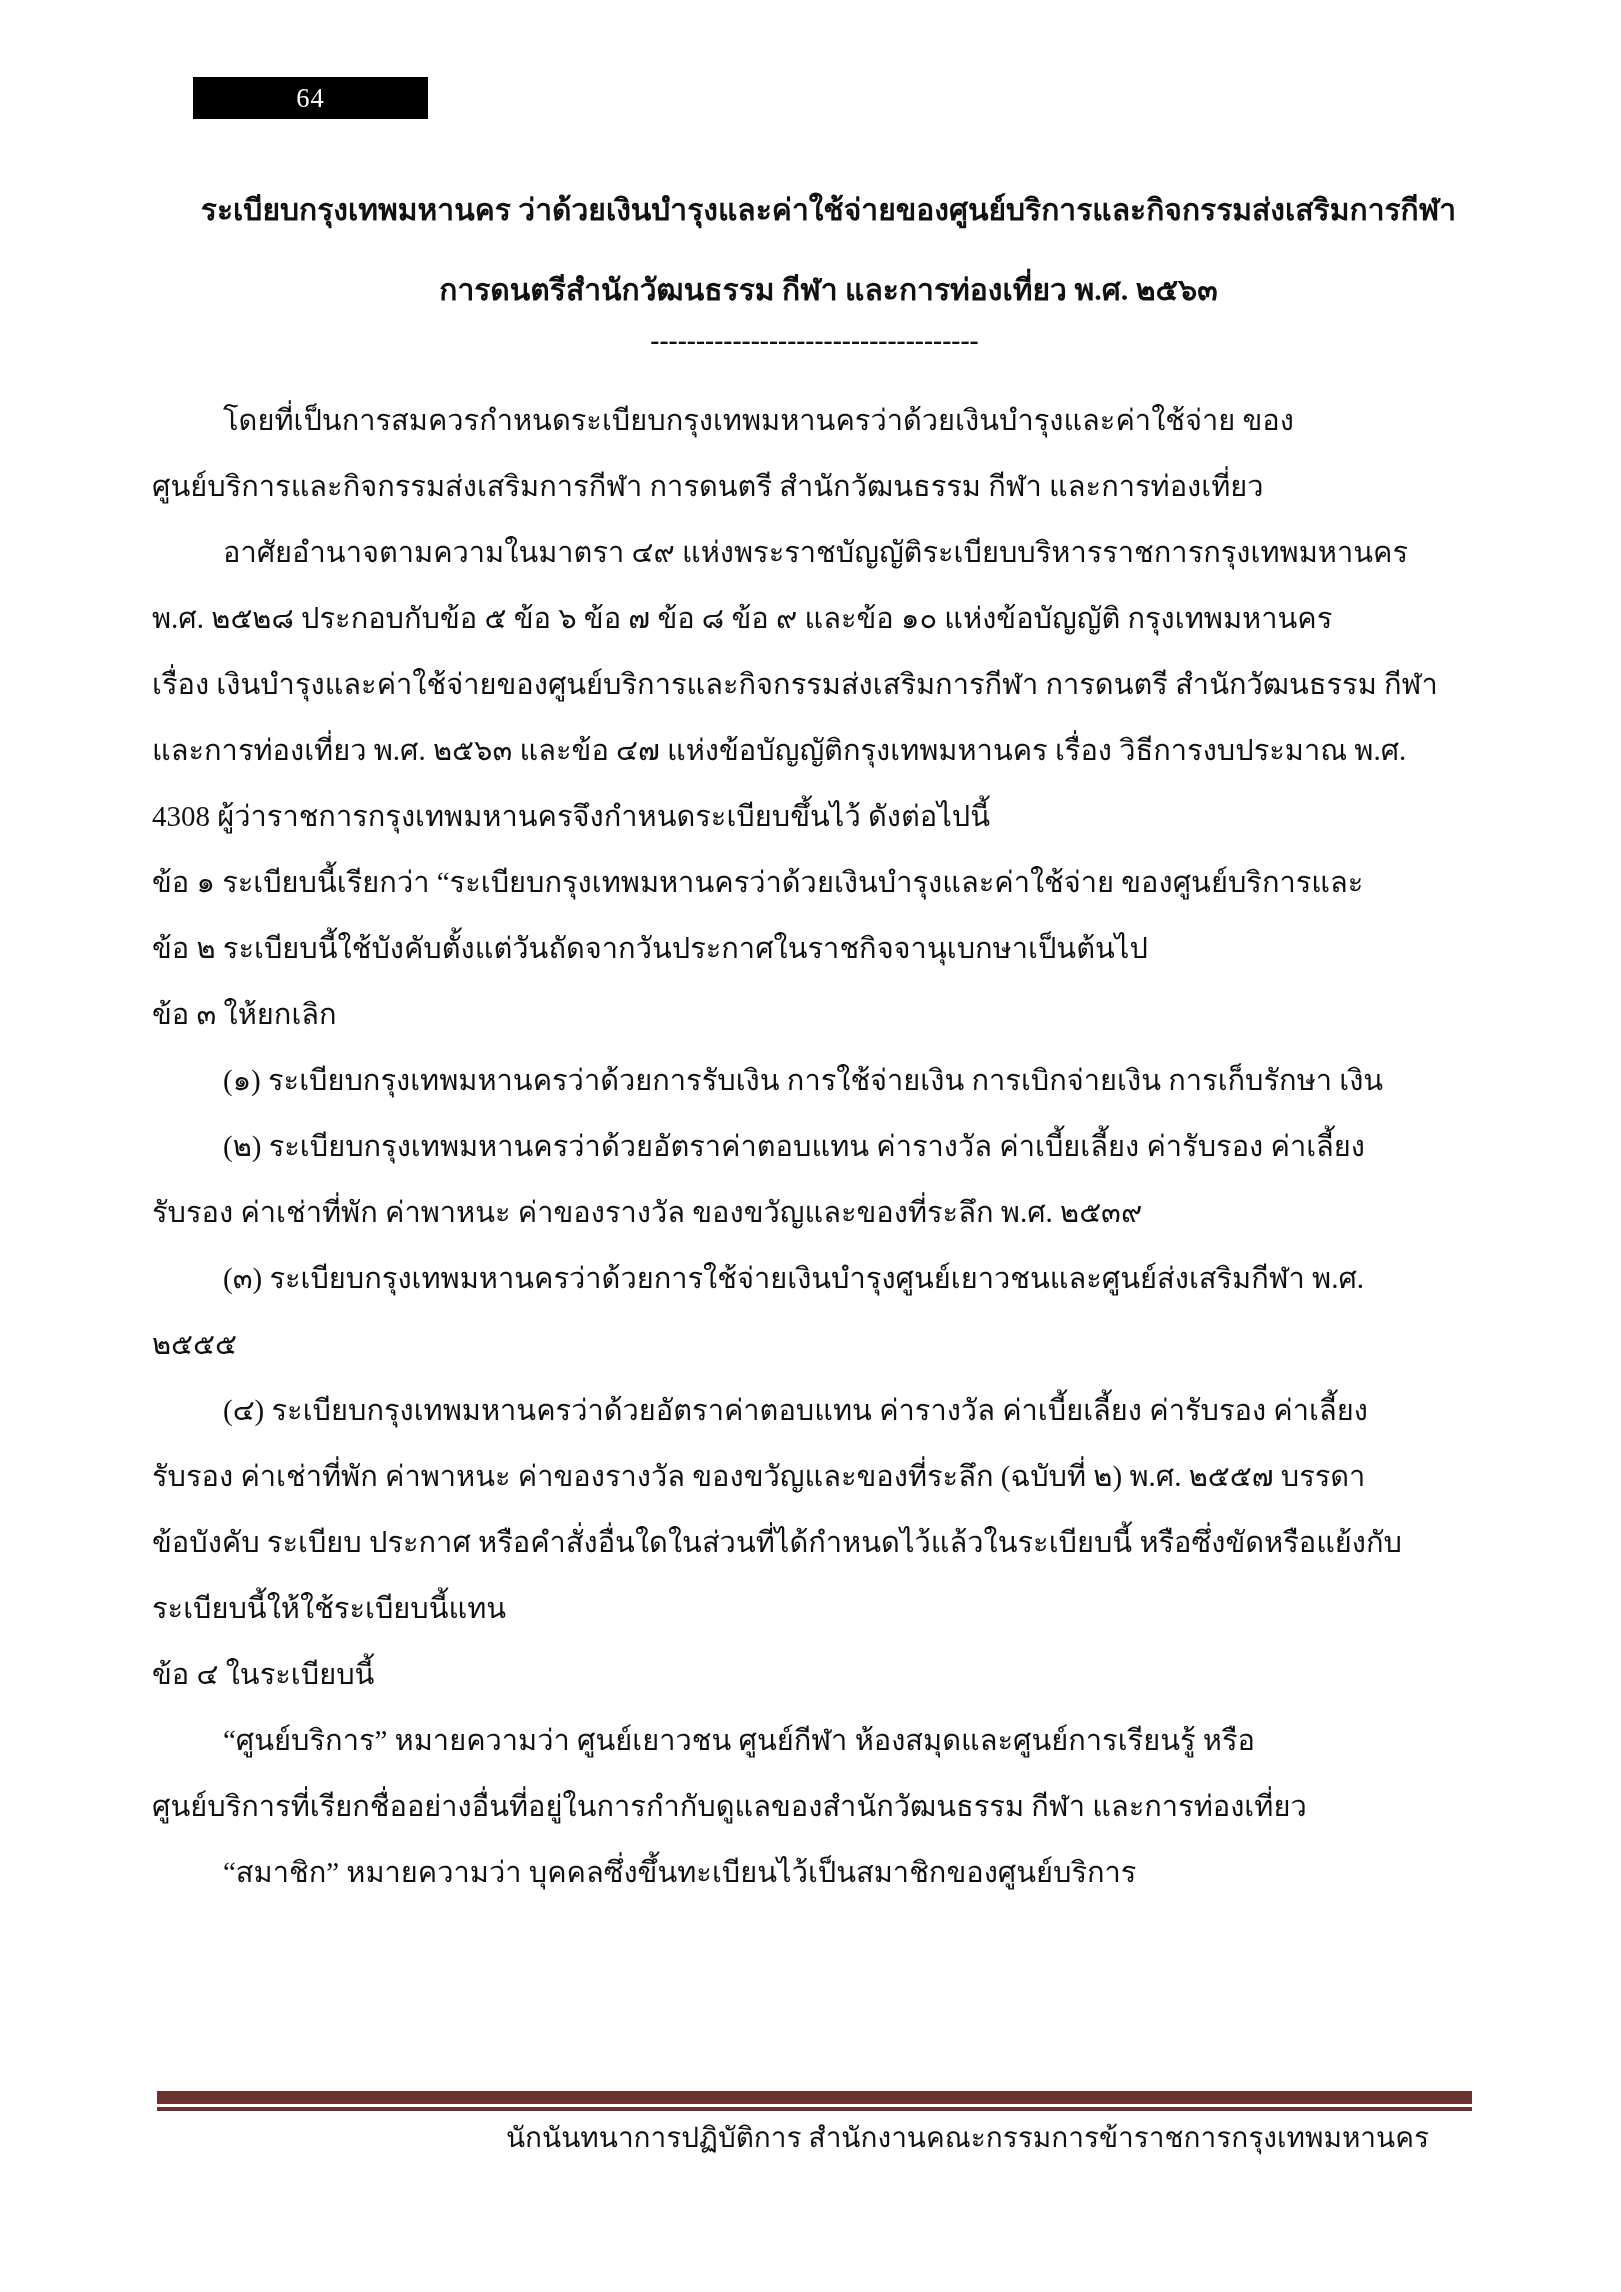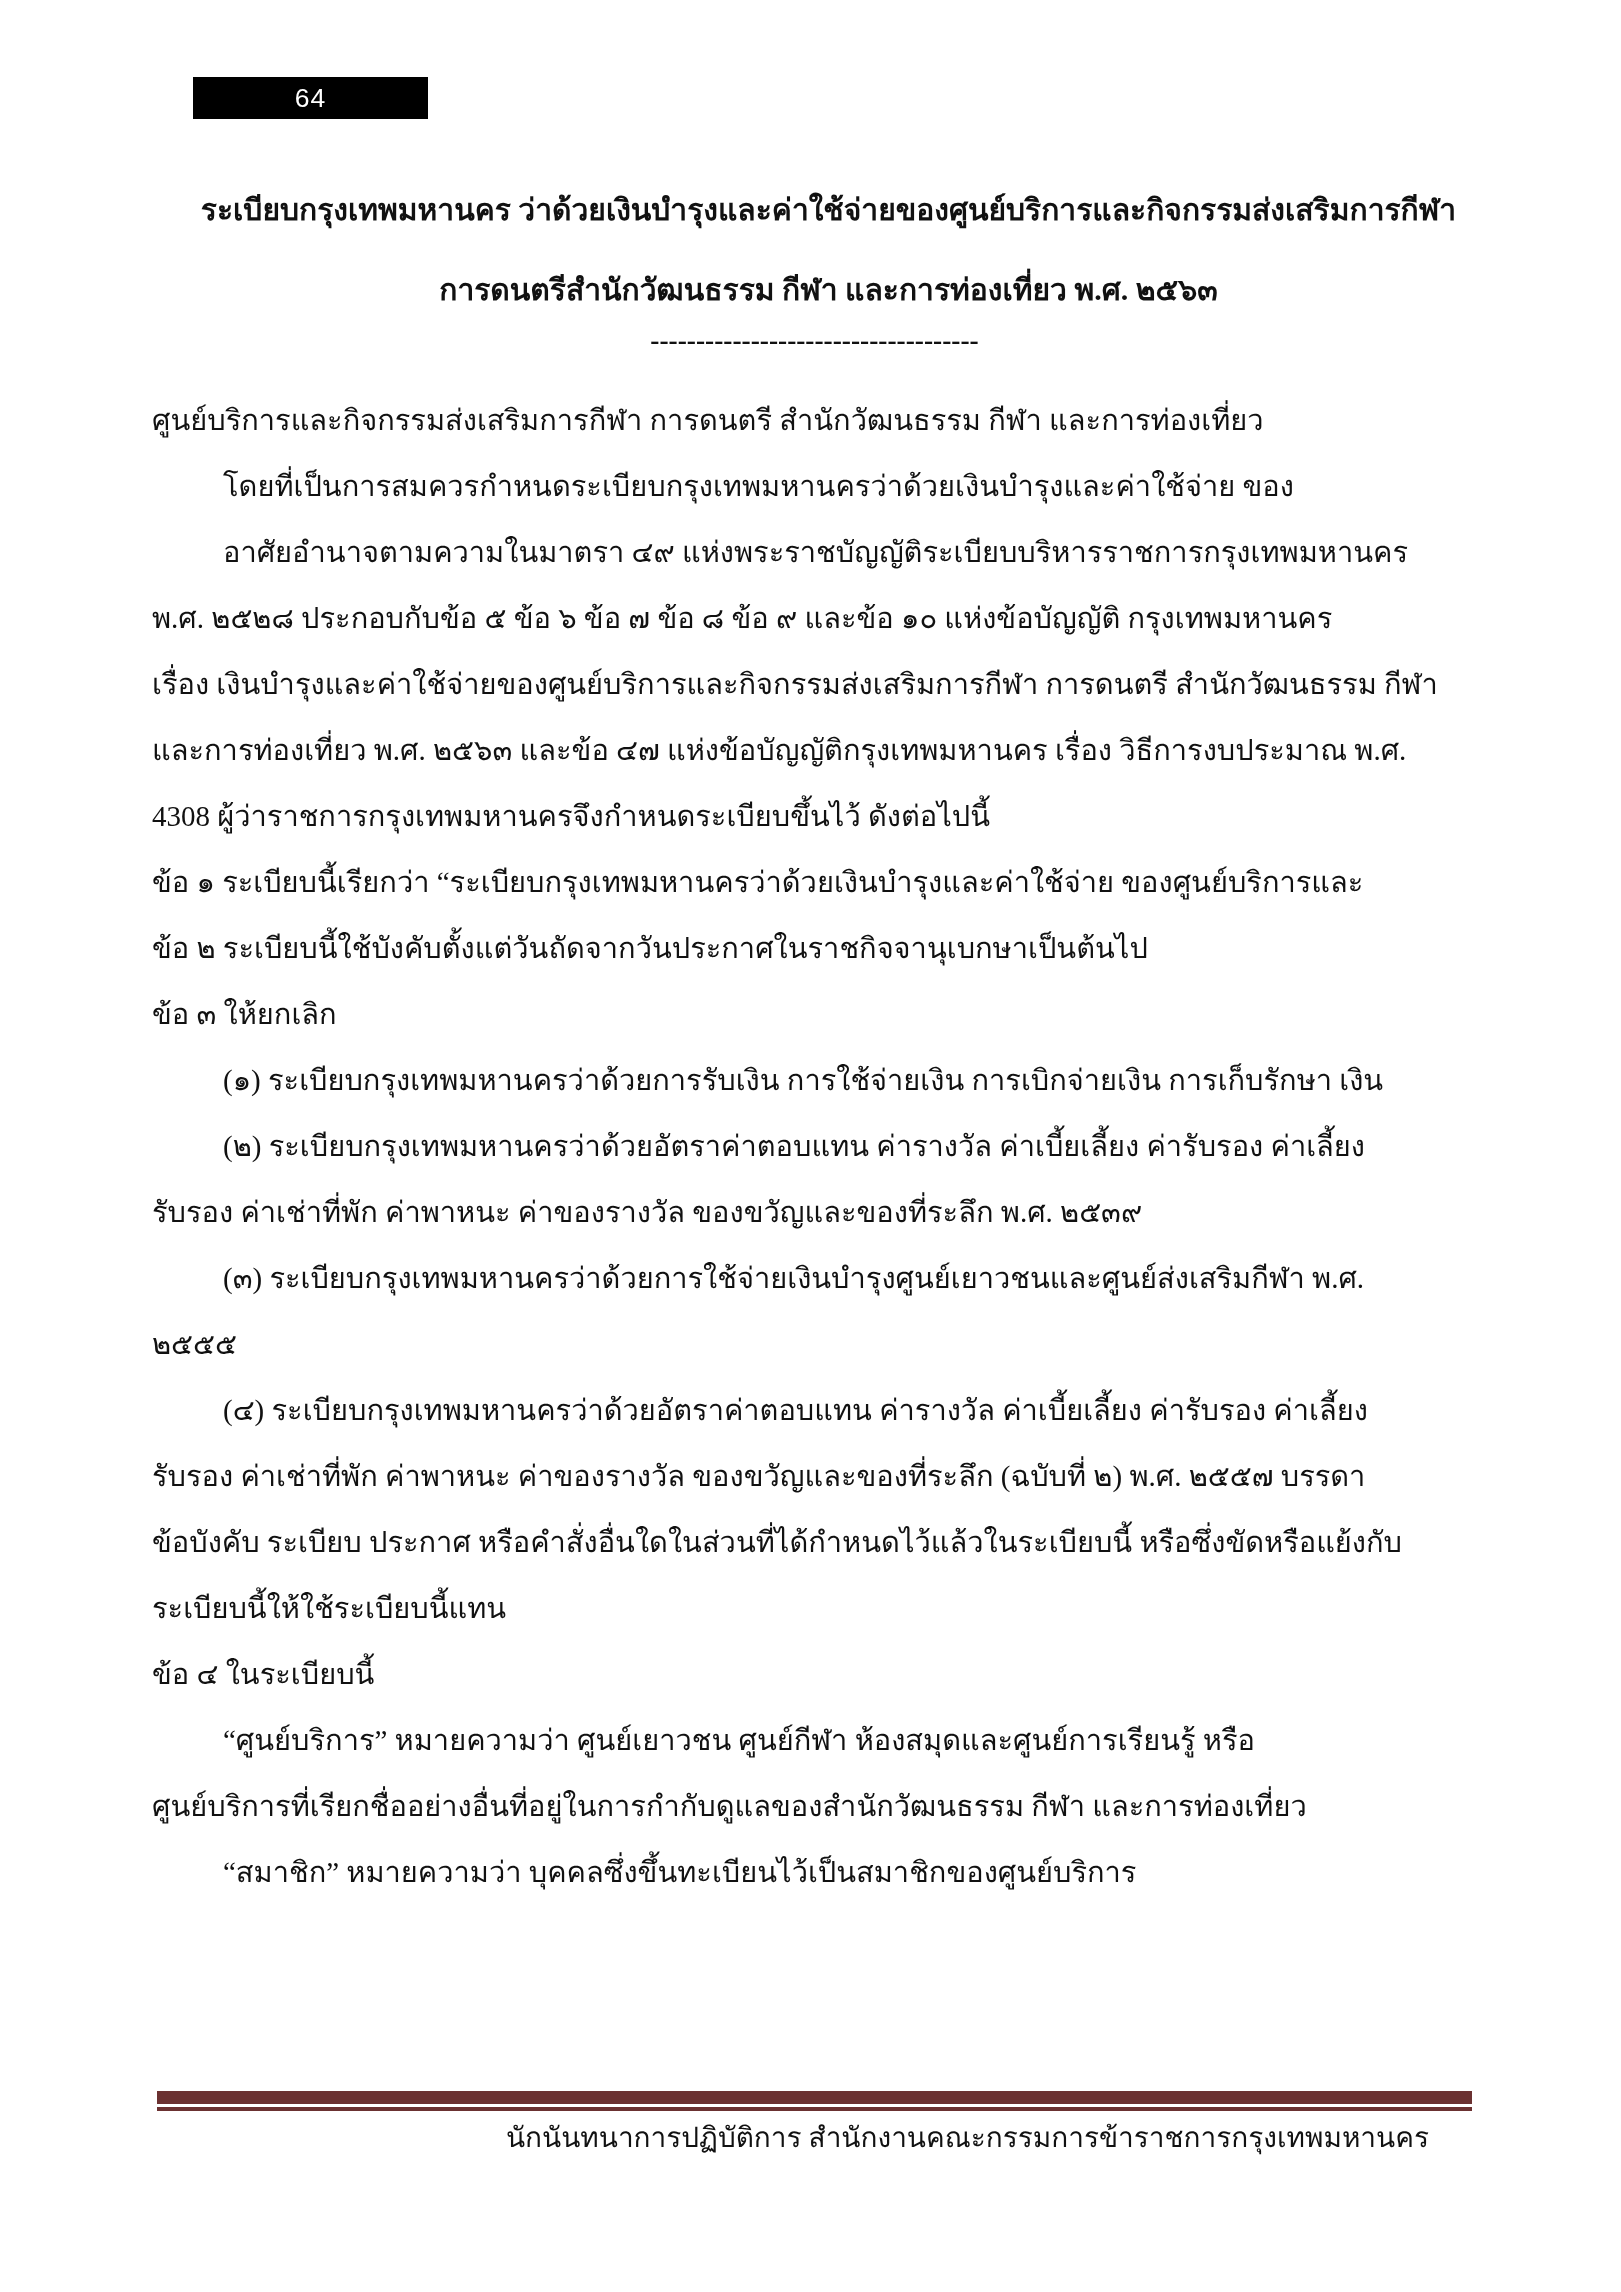--- a/index.html
+++ b/index.html
@@ -21,21 +21,21 @@
     left: 193px;
     top: 77px;
     width: 235px;
     height: 42px;
     background: #000000;
     color: #ffffff;
     display: flex;
     align-items: center;
     justify-content: center;
     font-size: 26.5px;
-    font-family: Liberation Sans, sans-serif;
+    font-family: Liberation Serif, serif;
     letter-spacing: 1px;
   }
   .title-line {
     position: absolute;
     left: 166px;
     width: 1325px;
     text-align: center;
     font-weight: bold;
     font-size: 30px;
     white-space: nowrap;
@@ -103,23 +103,23 @@
   <div class="page-number-badge">64</div>
 
   <div class="title-line title-line-1">ระเบียบกรุงเทพมหานคร ว่าด้วยเงินบำรุงและค่าใช้จ่ายของศูนย์บริการและกิจกรรมส่งเสริมการกีฬา</div>
 
   <div class="title-line title-line-2">การดนตรีสำนักวัฒนธรรม กีฬา และการท่องเที่ยว  พ.ศ. ๒๕๖๓</div>
 
   <div class="title-separator">------------------------------------</div>
 
   <div class="body-text">
 
+      <div class="line indent">โดยที่เป็นการสมควรกำหนดระเบียบกรุงเทพมหานครว่าด้วยเงินบำรุงและค่าใช้จ่าย ของ</div>
+
       <div class="line">ศูนย์บริการและกิจกรรมส่งเสริมการกีฬา การดนตรี สำนักวัฒนธรรม กีฬา และการท่องเที่ยว</div>
-
-      <div class="line indent">โดยที่เป็นการสมควรกำหนดระเบียบกรุงเทพมหานครว่าด้วยเงินบำรุงและค่าใช้จ่าย ของ</div>
 
       <div class="line indent">อาศัยอำนาจตามความในมาตรา ๔๙ แห่งพระราชบัญญัติระเบียบบริหารราชการกรุงเทพมหานคร</div>
 
       <div class="line">พ.ศ. ๒๕๒๘ ประกอบกับข้อ ๕ ข้อ ๖ ข้อ ๗ ข้อ ๘ ข้อ ๙ และข้อ ๑๐ แห่งข้อบัญญัติ กรุงเทพมหานคร</div>
 
       <div class="line">เรื่อง เงินบำรุงและค่าใช้จ่ายของศูนย์บริการและกิจกรรมส่งเสริมการกีฬา การดนตรี สำนักวัฒนธรรม กีฬา</div>
 
       <div class="line">และการท่องเที่ยว พ.ศ. ๒๕๖๓ และข้อ ๔๗ แห่งข้อบัญญัติกรุงเทพมหานคร เรื่อง วิธีการงบประมาณ พ.ศ.</div>
 
       <div class="line">4308 ผู้ว่าราชการกรุงเทพมหานครจึงกำหนดระเบียบขึ้นไว้ ดังต่อไปนี้</div>

